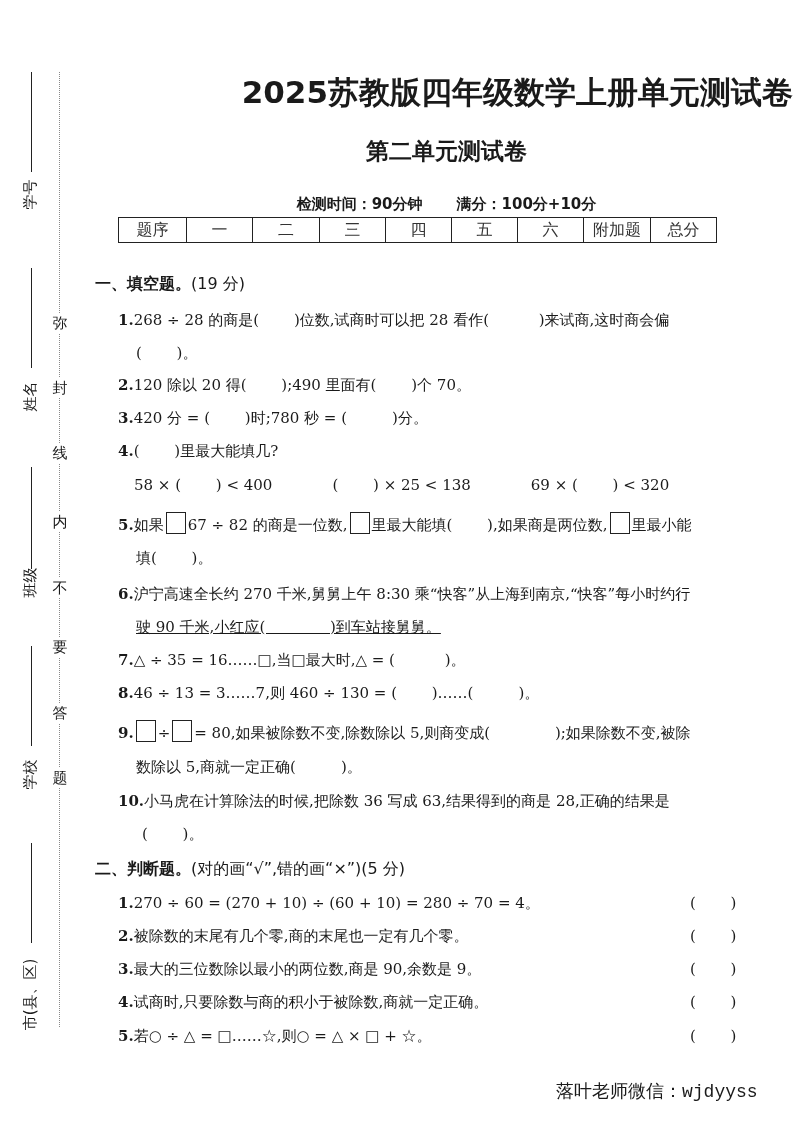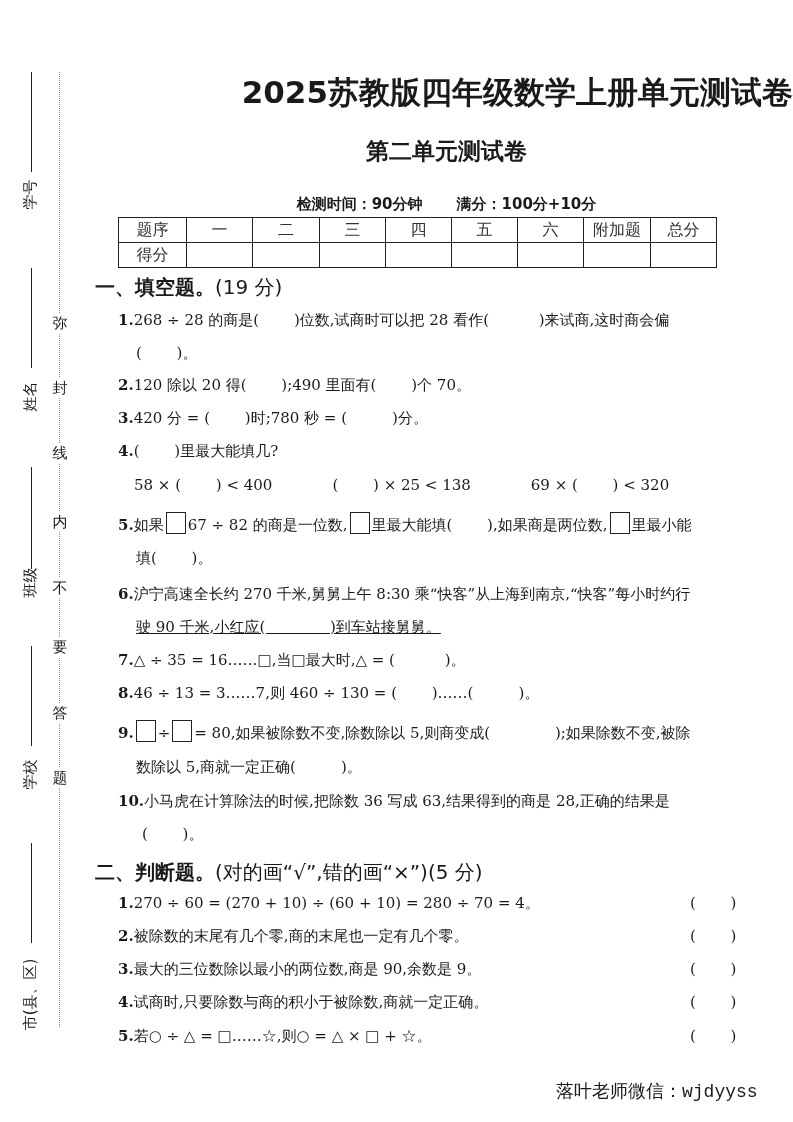--- a/index.html
+++ b/index.html
@@ -28,21 +28,21 @@
   .meta { position: absolute; left: 100px; width: 693px; top: 195px; text-align: center;
           font-family: "DejaVu Sans", "Liberation Sans", sans-serif; font-weight: bold; font-size: 15px; }
   .meta span + span { margin-left: 34px; margin-top: 24px; }
 
   table.score { position: absolute; left: 118px; top: 217px; border-collapse: collapse;
                 font-family: "DejaVu Sans", "Liberation Sans", sans-serif; font-size: 16px; }
   table.score td { border: 1px solid #222; height: 24px; text-align: center; padding: 0;
                    color: #333; }
   table.score tr { height: 25px; }
 
-  .section { position: absolute; left: 95px; font-size: 20px;
+  .section { position: absolute; left: 95px; font-size: 16px;
              font-family: "DejaVu Sans", "Liberation Sans", sans-serif; }
   .section .head { font-weight: bold; }
   .q { position: absolute; left: 118px; font-size: 15px; white-space: nowrap; }
   .q .num { font-weight: bold; }
   .cont { position: absolute; left: 136px; font-size: 15px; white-space: nowrap; }
   .box { display: inline-block; width: 18px; height: 20px; border: 1px solid #222;
          vertical-align: -4px; margin: 0 2px; }
   .paren-right { position: absolute; left: 690px; font-size: 15px; white-space: nowrap; }
   .footer { position: absolute; left: 556px; top: 1079px; font-size: 18px;
             font-family: Liberation Mono, monospace; }
@@ -85,31 +85,20 @@
     <td style="width:67px">题序</td>
     <td style="width:65px">一</td>
     <td style="width:66px">二</td>
     <td style="width:65px">三</td>
     <td style="width:65px">四</td>
     <td style="width:65px">五</td>
     <td style="width:65px">六</td>
     <td style="width:66px">附加题</td>
     <td style="width:65px">总分</td>
   </tr>
-  <tr>
-    <td>得分</td>
-    <td></td>
-    <td></td>
-    <td></td>
-    <td></td>
-    <td></td>
-    <td></td>
-    <td></td>
-    <td></td>
-  </tr>
 </tbody>
   </table>
 
 <div class="section" style="top:274px;">
   <span class="head">一、填空题。</span><span>(19 分)</span>
 </div>
 
 <div class="q" style="top:311px;"><span class="num">1.</span><span>268 ÷ 28 的商是(　　 )位数,试商时可以把 28 看作(　　　 )来试商,这时商会偏</span></div>
 <div class="cont" style="top:344px;">(　　 )。</div>
 

